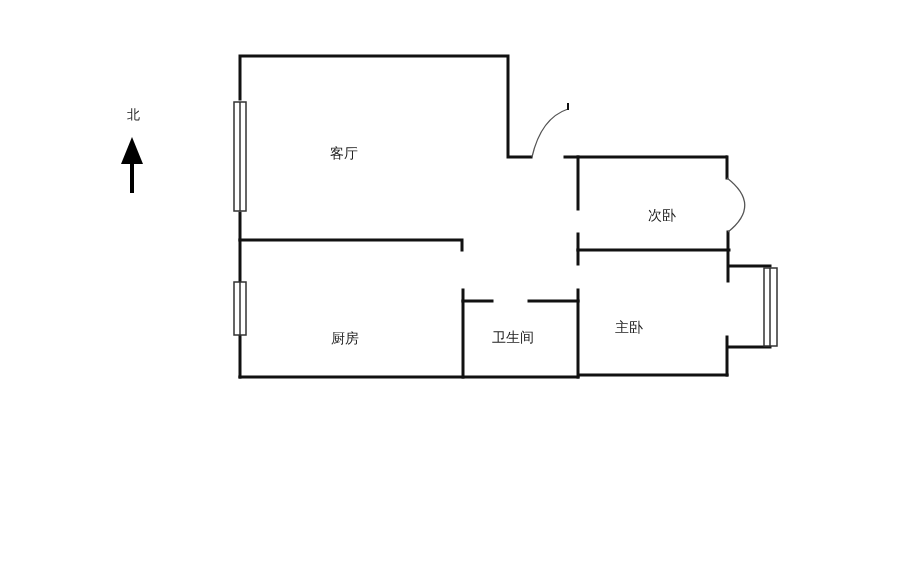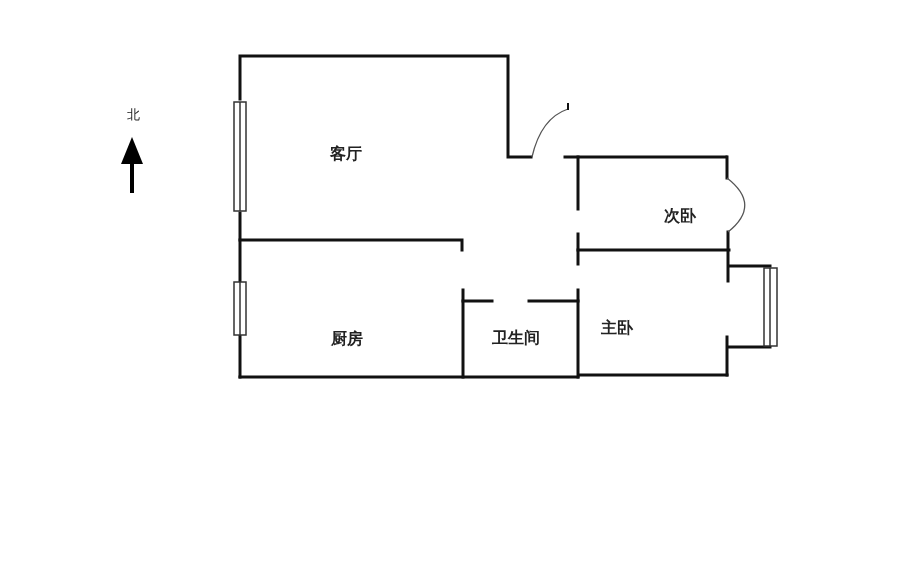--- a/index.html
+++ b/index.html
@@ -1,18 +1,18 @@
 <!DOCTYPE html>
 <html><head>
 <meta charset="utf-8">
 <style>
   html, body { margin: 0; padding: 0; background: #ffffff; }
   body { width: 900px; height: 574px; position: relative; overflow: hidden; font-family: "DejaVu Sans", "Liberation Sans", sans-serif; }
   #plan { position: absolute; left: 0; top: 0; }
-  .label { position: absolute; font-size: 16px; color: #222222; white-space: nowrap; line-height: 1; font-weight: bold; }
+  .label { position: absolute; font-size: 14px; color: #222222; white-space: nowrap; line-height: 1; }
   .north-label { position: absolute; left: 127px; top: 106px; font-size: 13px; color: #222; }
 </style>
 </head>
 <body>
 
 <svg id="plan" width="900" height="574" viewBox="0 0 900 574">
   <g stroke="#111111" stroke-width="3" fill="none" stroke-linecap="square">
 
     <polyline points="240,99 240,56 508,56 508,157 531,157"></polyline>
     <line x1="240" y1="213" x2="240" y2="281"></line>
@@ -63,16 +63,16 @@
 
   <g>
     <line x1="132" y1="160" x2="132" y2="193" stroke="#000" stroke-width="4"></line>
     <polygon points="132,137 121,164 143,164" fill="#000"></polygon>
   </g>
 </svg>
 
 <div class="north-label">北</div>
 
 <div class="label" style="left:330px;top:146px">客厅</div>
-<div class="label" style="left:664px;top:208px">次卧</div>
+<div class="label" style="left:648px;top:208px">次卧</div>
 <div class="label" style="left:331px;top:331px">厨房</div>
-<div class="label" style="left:601px;top:320px">主卧</div>
+<div class="label" style="left:615px;top:320px">主卧</div>
 <div class="label" style="left:492px;top:330px">卫生间</div>
 
 </body></html>

